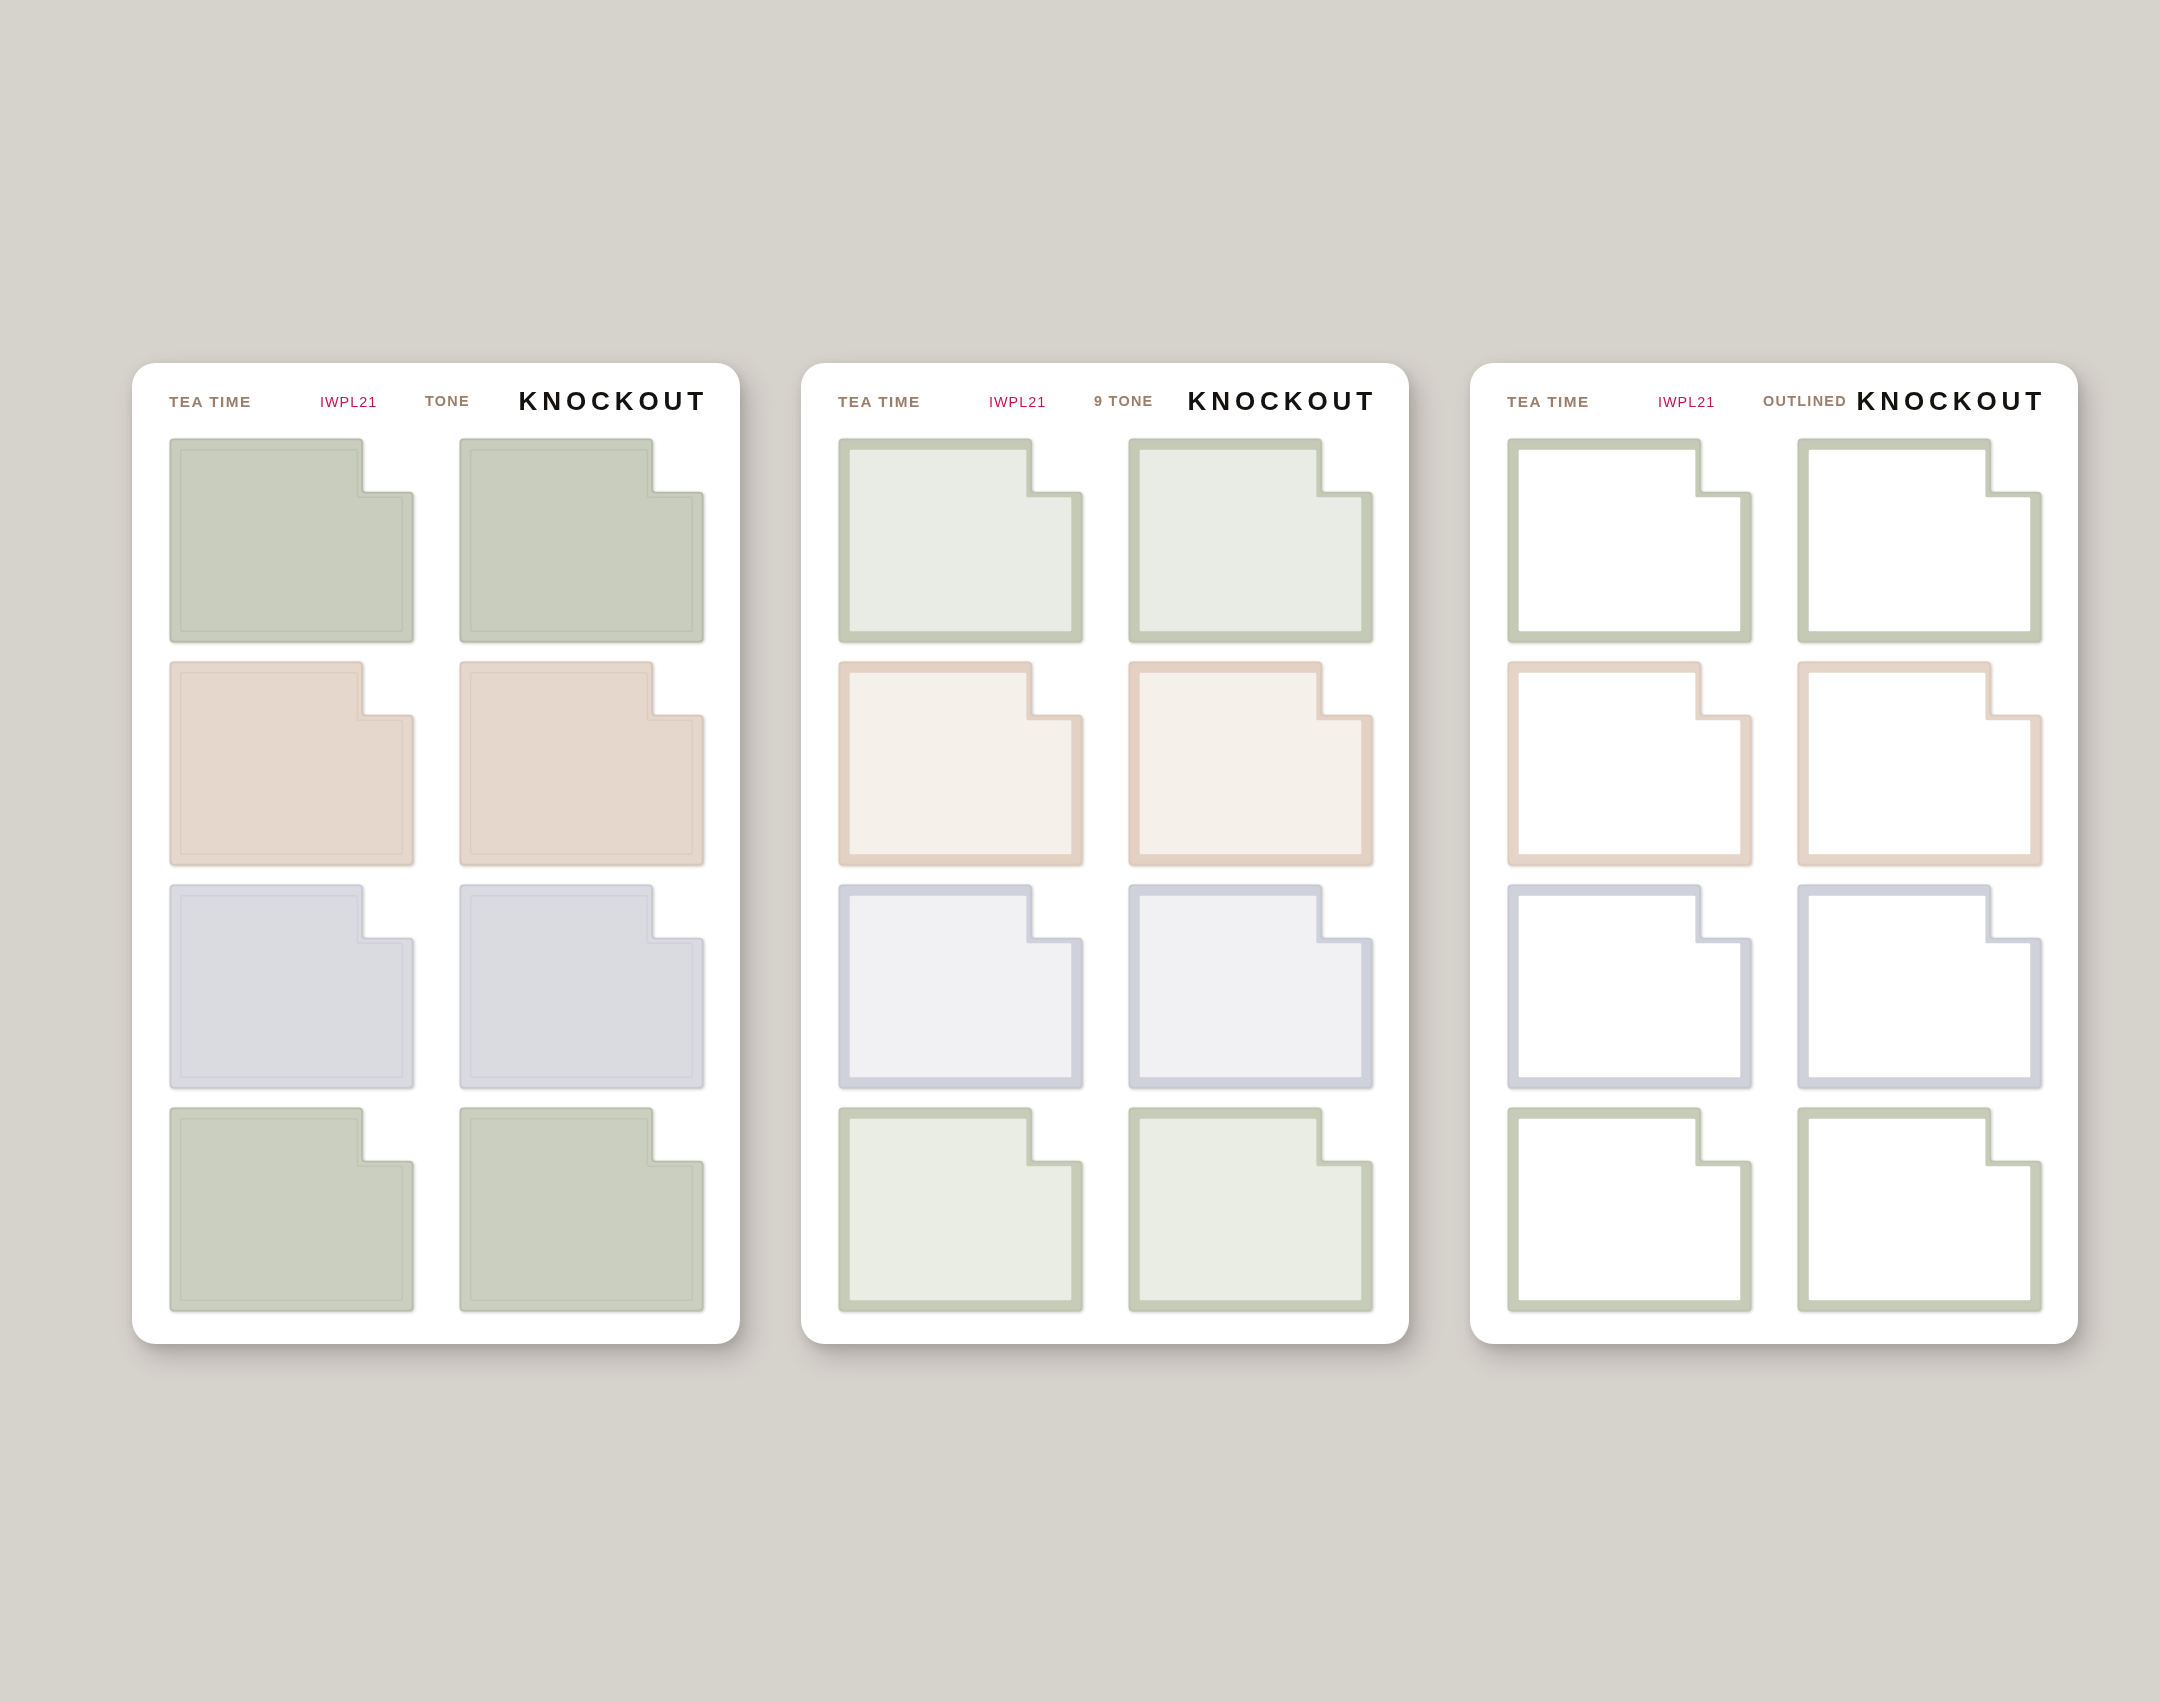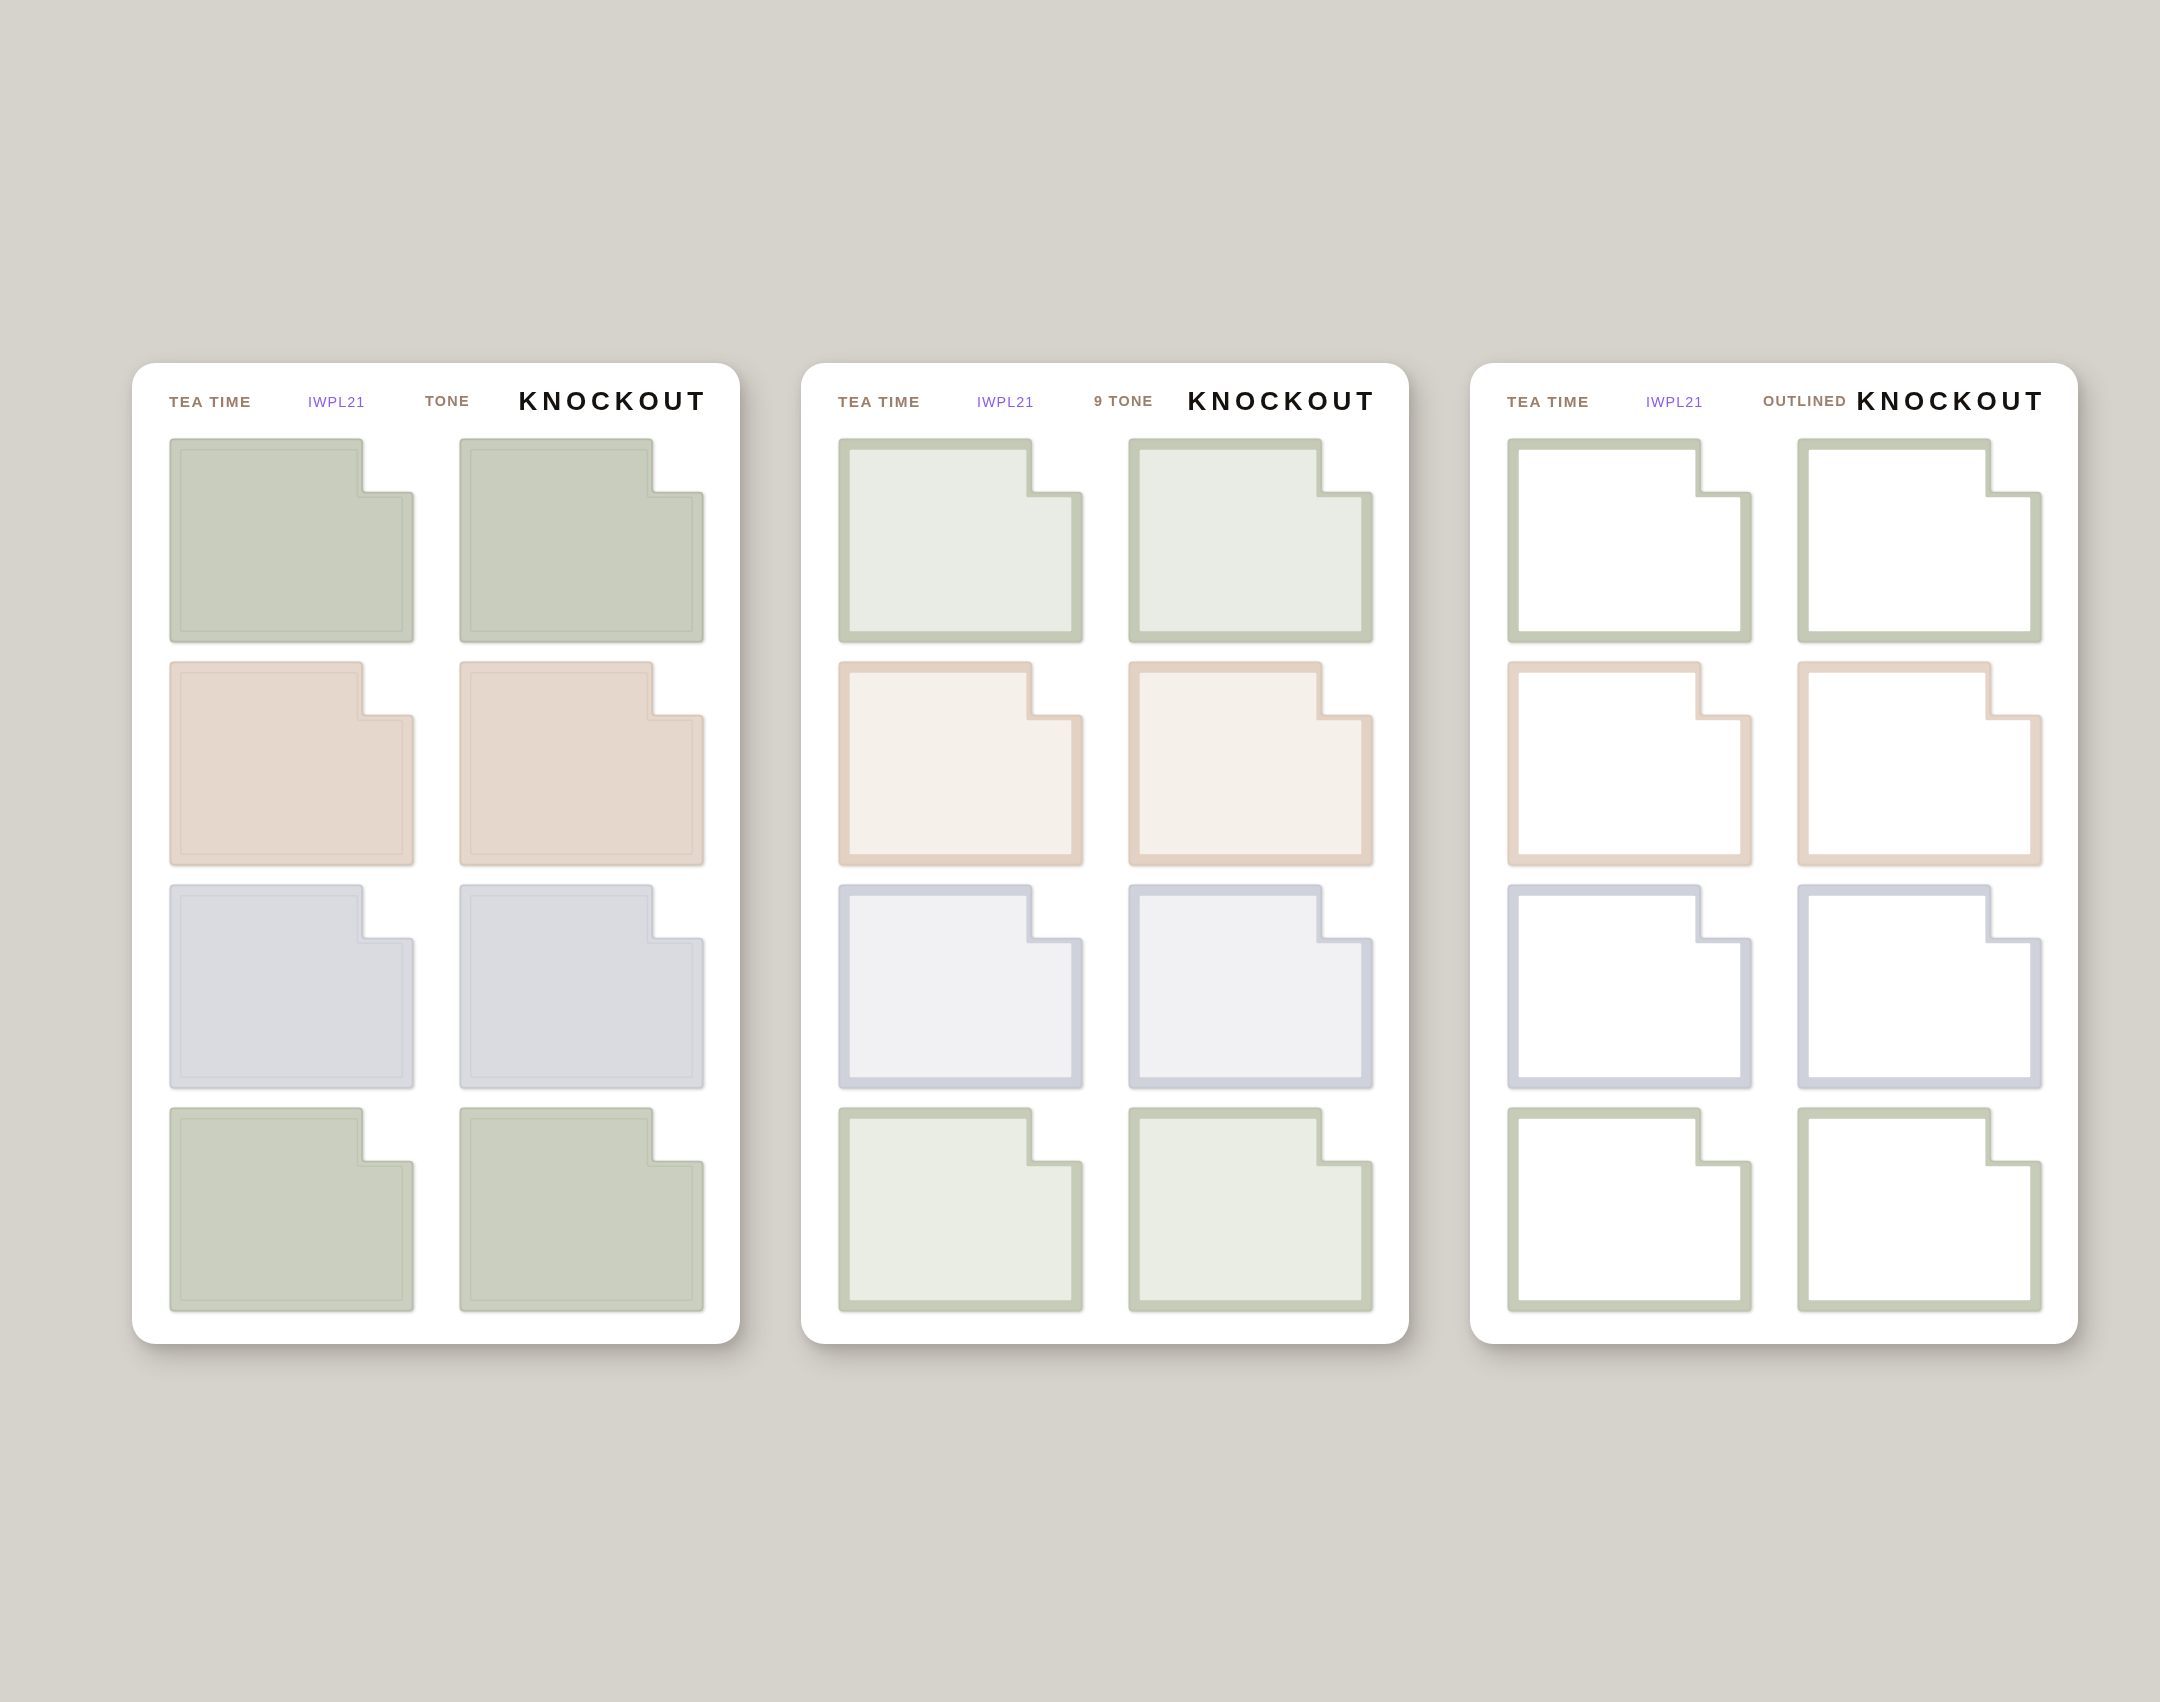--- a/index.html
+++ b/index.html
@@ -65,26 +65,26 @@
     top: 30px;
     font-size: 15.3px;
     font-weight: bold;
     letter-spacing: 1.5px;
     color: #9b7f6b;
     white-space: nowrap;
   }
 
   .hdr-code {
     position: absolute;
-    left: 176px;
+    left: 188px;
     top: 31px;
     font-size: 14.4px;
     font-weight: normal;
     letter-spacing: 1px;
-    color: #8b5cf6;
+    color: #be185d;
     white-space: nowrap;
   }
 
   .hdr-variant {
     position: absolute;
     left: 293px;
     top: 30px;
     font-size: 14.4px;
     font-weight: bold;
     letter-spacing: 1.3px;

